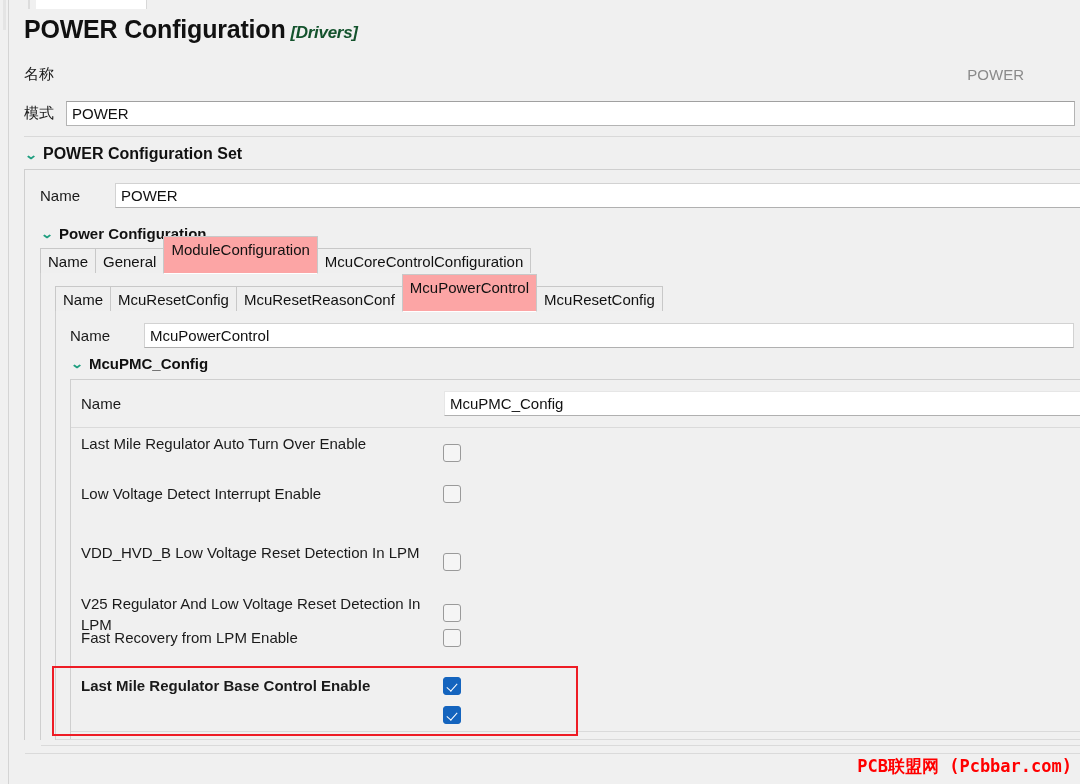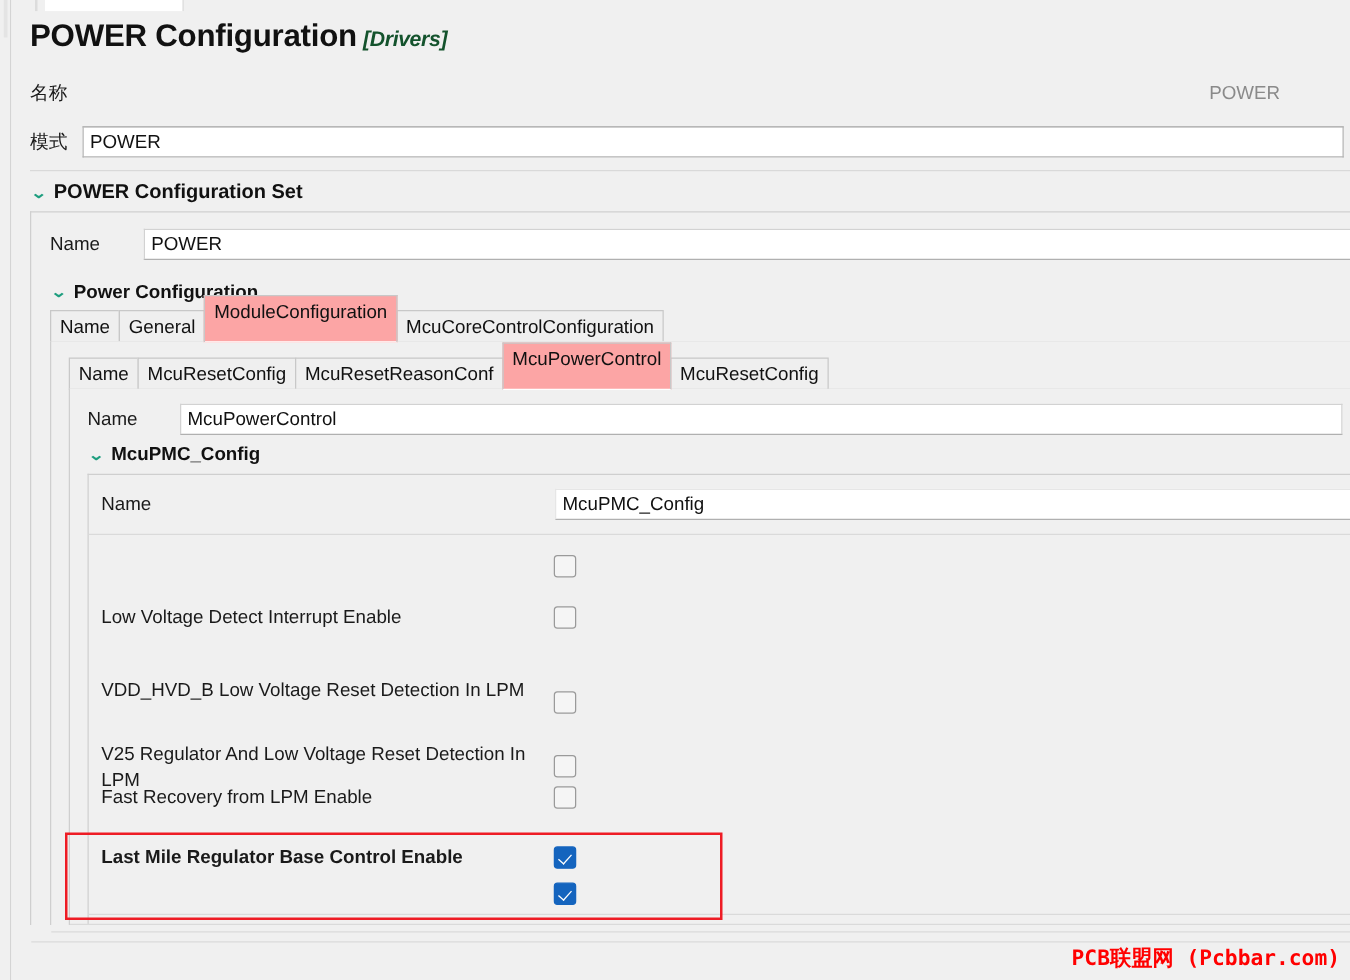--- a/index.html
+++ b/index.html
@@ -337,20 +337,21 @@
     <div class="panel" style="left:61px; top:370px; width:1019px; height:361px; border-bottom:none; border-right:none;">
     </div>
 
     <div style="position:absolute; left:72px; top:382px; display:flex; align-items:center; width:1008px;">
       <span style="font-size:15px; color:#1a1a1a; width:363px;">Name</span>
       <span class="text-input" style="width:645px; border-color:#e6e6e6 #e6e6e6 #b0b0b0 #e6e6e6;">McuPMC_Config</span>
     </div>
     <div class="row-sep" style="left:62px; width:1018px; top:418px;"></div>
 
     <div class="prop-row" style="top:424px; height:46px;">
+      <span class="prop-label two-line" style="position:absolute; left:72px; width:355px; top:0;">Last Mile Regulator Auto Turn Over Enable</span>
       <span class="cb" style="position:absolute; left:434px; top:11px;"></span>
     </div>
 
     <div class="prop-row" style="top:474px; height:24px;">
       <span class="prop-label" style="position:absolute; left:72px; top:0;">Low Voltage Detect Interrupt Enable</span>
       <span class="cb" style="position:absolute; left:434px; top:2px;"></span>
     </div>
 
 
     <div class="prop-row" style="top:533px; height:46px;">

